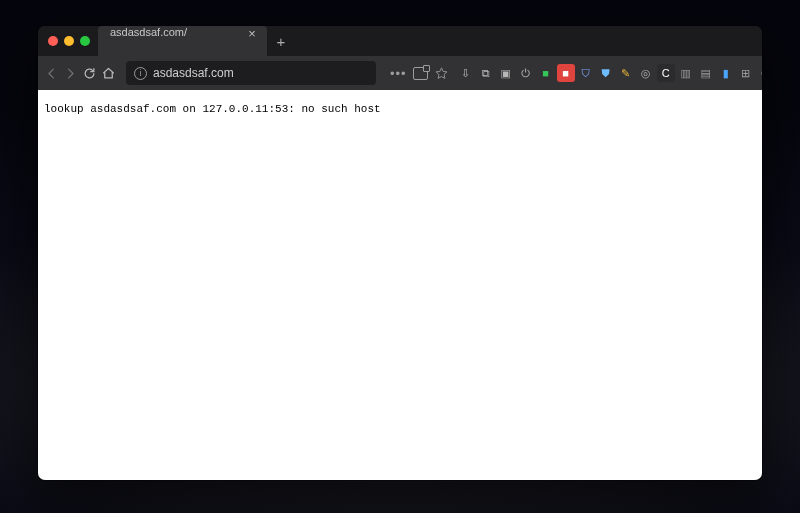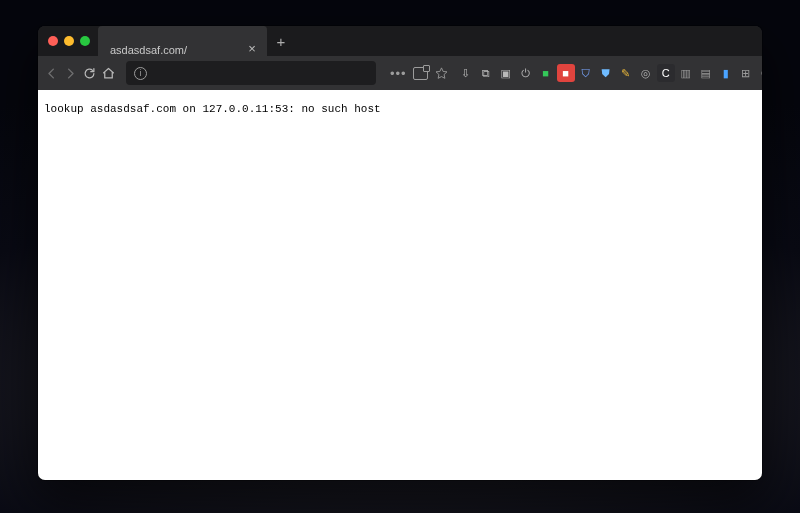--- a/index.html
+++ b/index.html
@@ -24,21 +24,21 @@
     display: flex; align-items: center; padding-left: 6px;
   }
   .traffic { display: flex; gap: 6px; padding: 0 8px 0 4px; }
   .dot { width: 10px; height: 10px; border-radius: 50%; }
   .dot.red    { background:#ff5f57; }
   .dot.yellow { background:#febc2e; }
   .dot.green  { background:#28c840; }
   .tab {
     height: 100%; width: 170px;
     background: #323234;
-    display: flex; align-items: flex-end;
+    display: flex; align-items: flex-start;
     padding: 0 8px 0 12px; gap: 6px;
     font-size: 11px; color: #c9c9c9;
     border-top-left-radius: 4px; border-top-right-radius: 4px;
     border-right: 1px solid #1b1b1d;
   }
   .tab .title { flex: 1; white-space: nowrap; overflow: hidden; text-overflow: ellipsis; }
   .tab .x { font-size: 13px; color:#bdbdbd; width:14px; text-align:center; cursor:pointer;}
   .newtab {
     width: 26px; height: 100%; display:flex; align-items:center; justify-content:center;
     color:#aeaeae; font-size: 15px; cursor:pointer;
@@ -119,20 +119,21 @@
         </svg>
     </div>
     <div class="tbtn">
       <svg viewBox="0 0 24 24">
           <path d="M4 11l8-7 8 7M6 10v9h12v-9" stroke="#b8b8b8" stroke-width="2" fill="none" stroke-linecap="round" stroke-linejoin="round"></path>
         </svg>
     </div>
 
     <div class="urlbar">
       <span class="info">i</span>
+      <span class="addr">asdasdsaf.com</span>
     </div>
 
     <div class="urlbar-actions">
       <span class="dots">•••</span>
       <span class="outline-icon badge"></span>
       <span class="star">
         <svg viewBox="0 0 24 24">
             <path d="M12 3l2.6 5.7 6.2.6-4.7 4.3 1.3 6.1L12 16.9 6.6 19.7l1.3-6.1L3.2 9.3l6.2-.6z"></path>
           </svg>
       </span>

